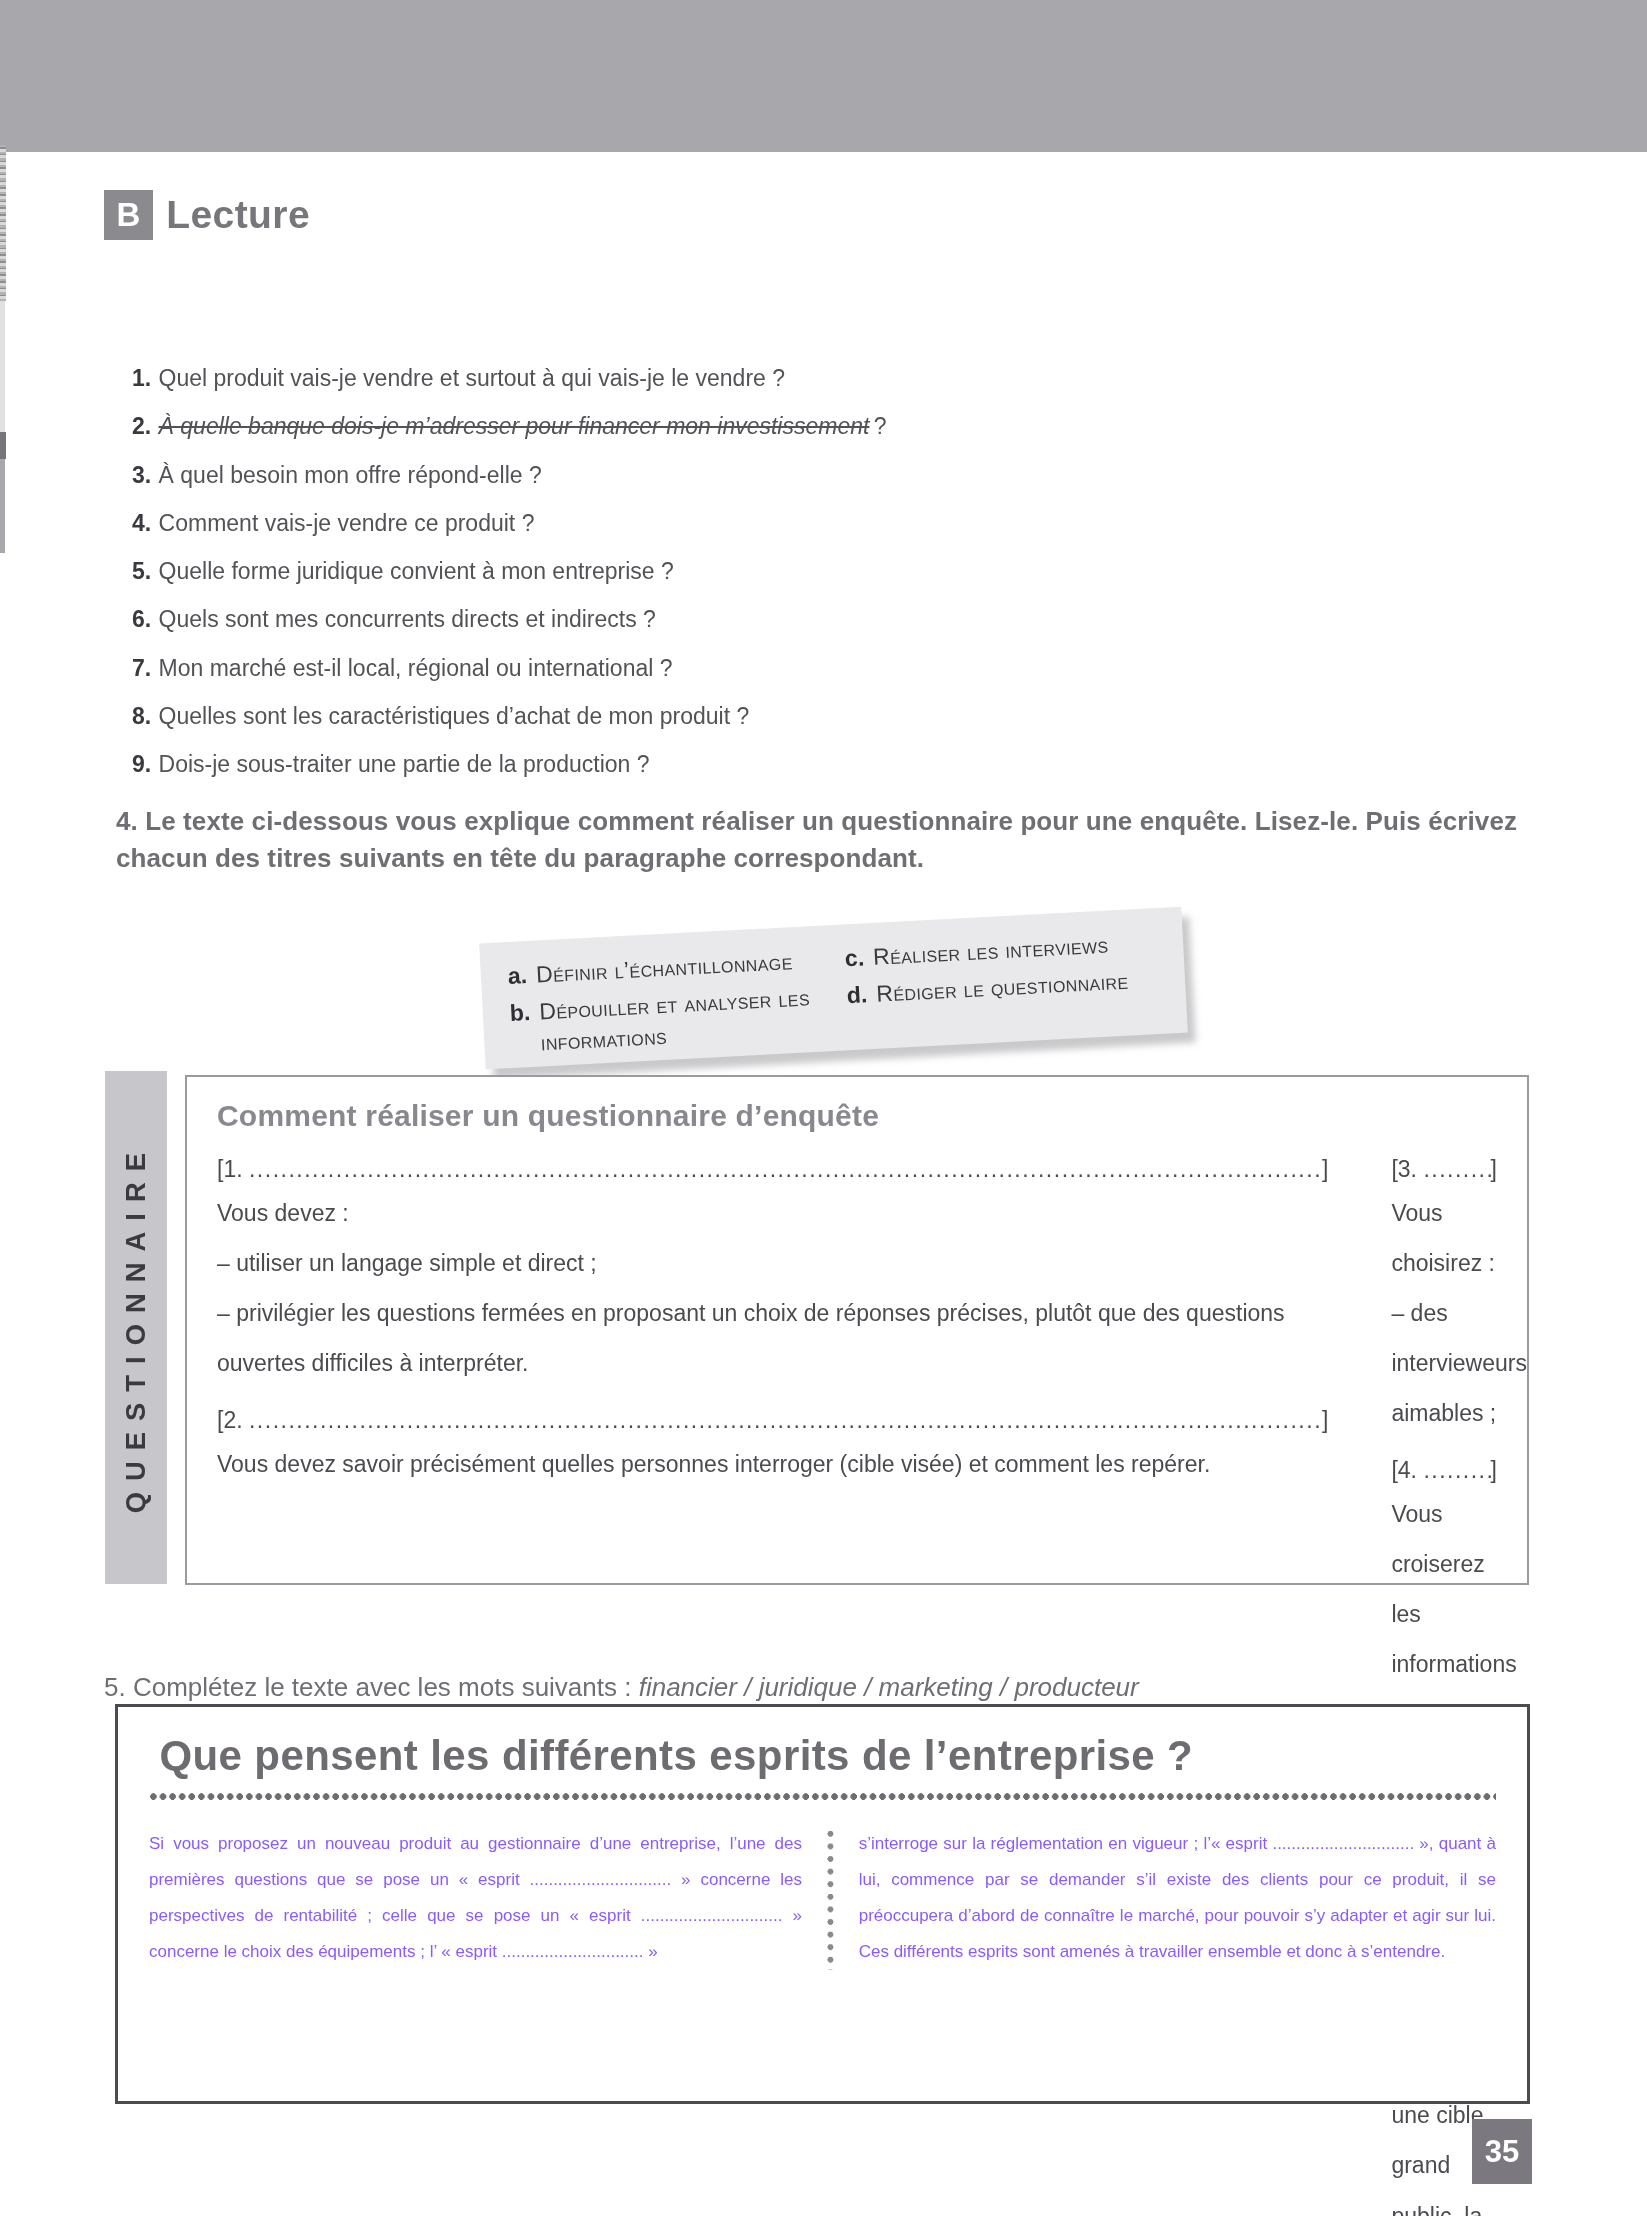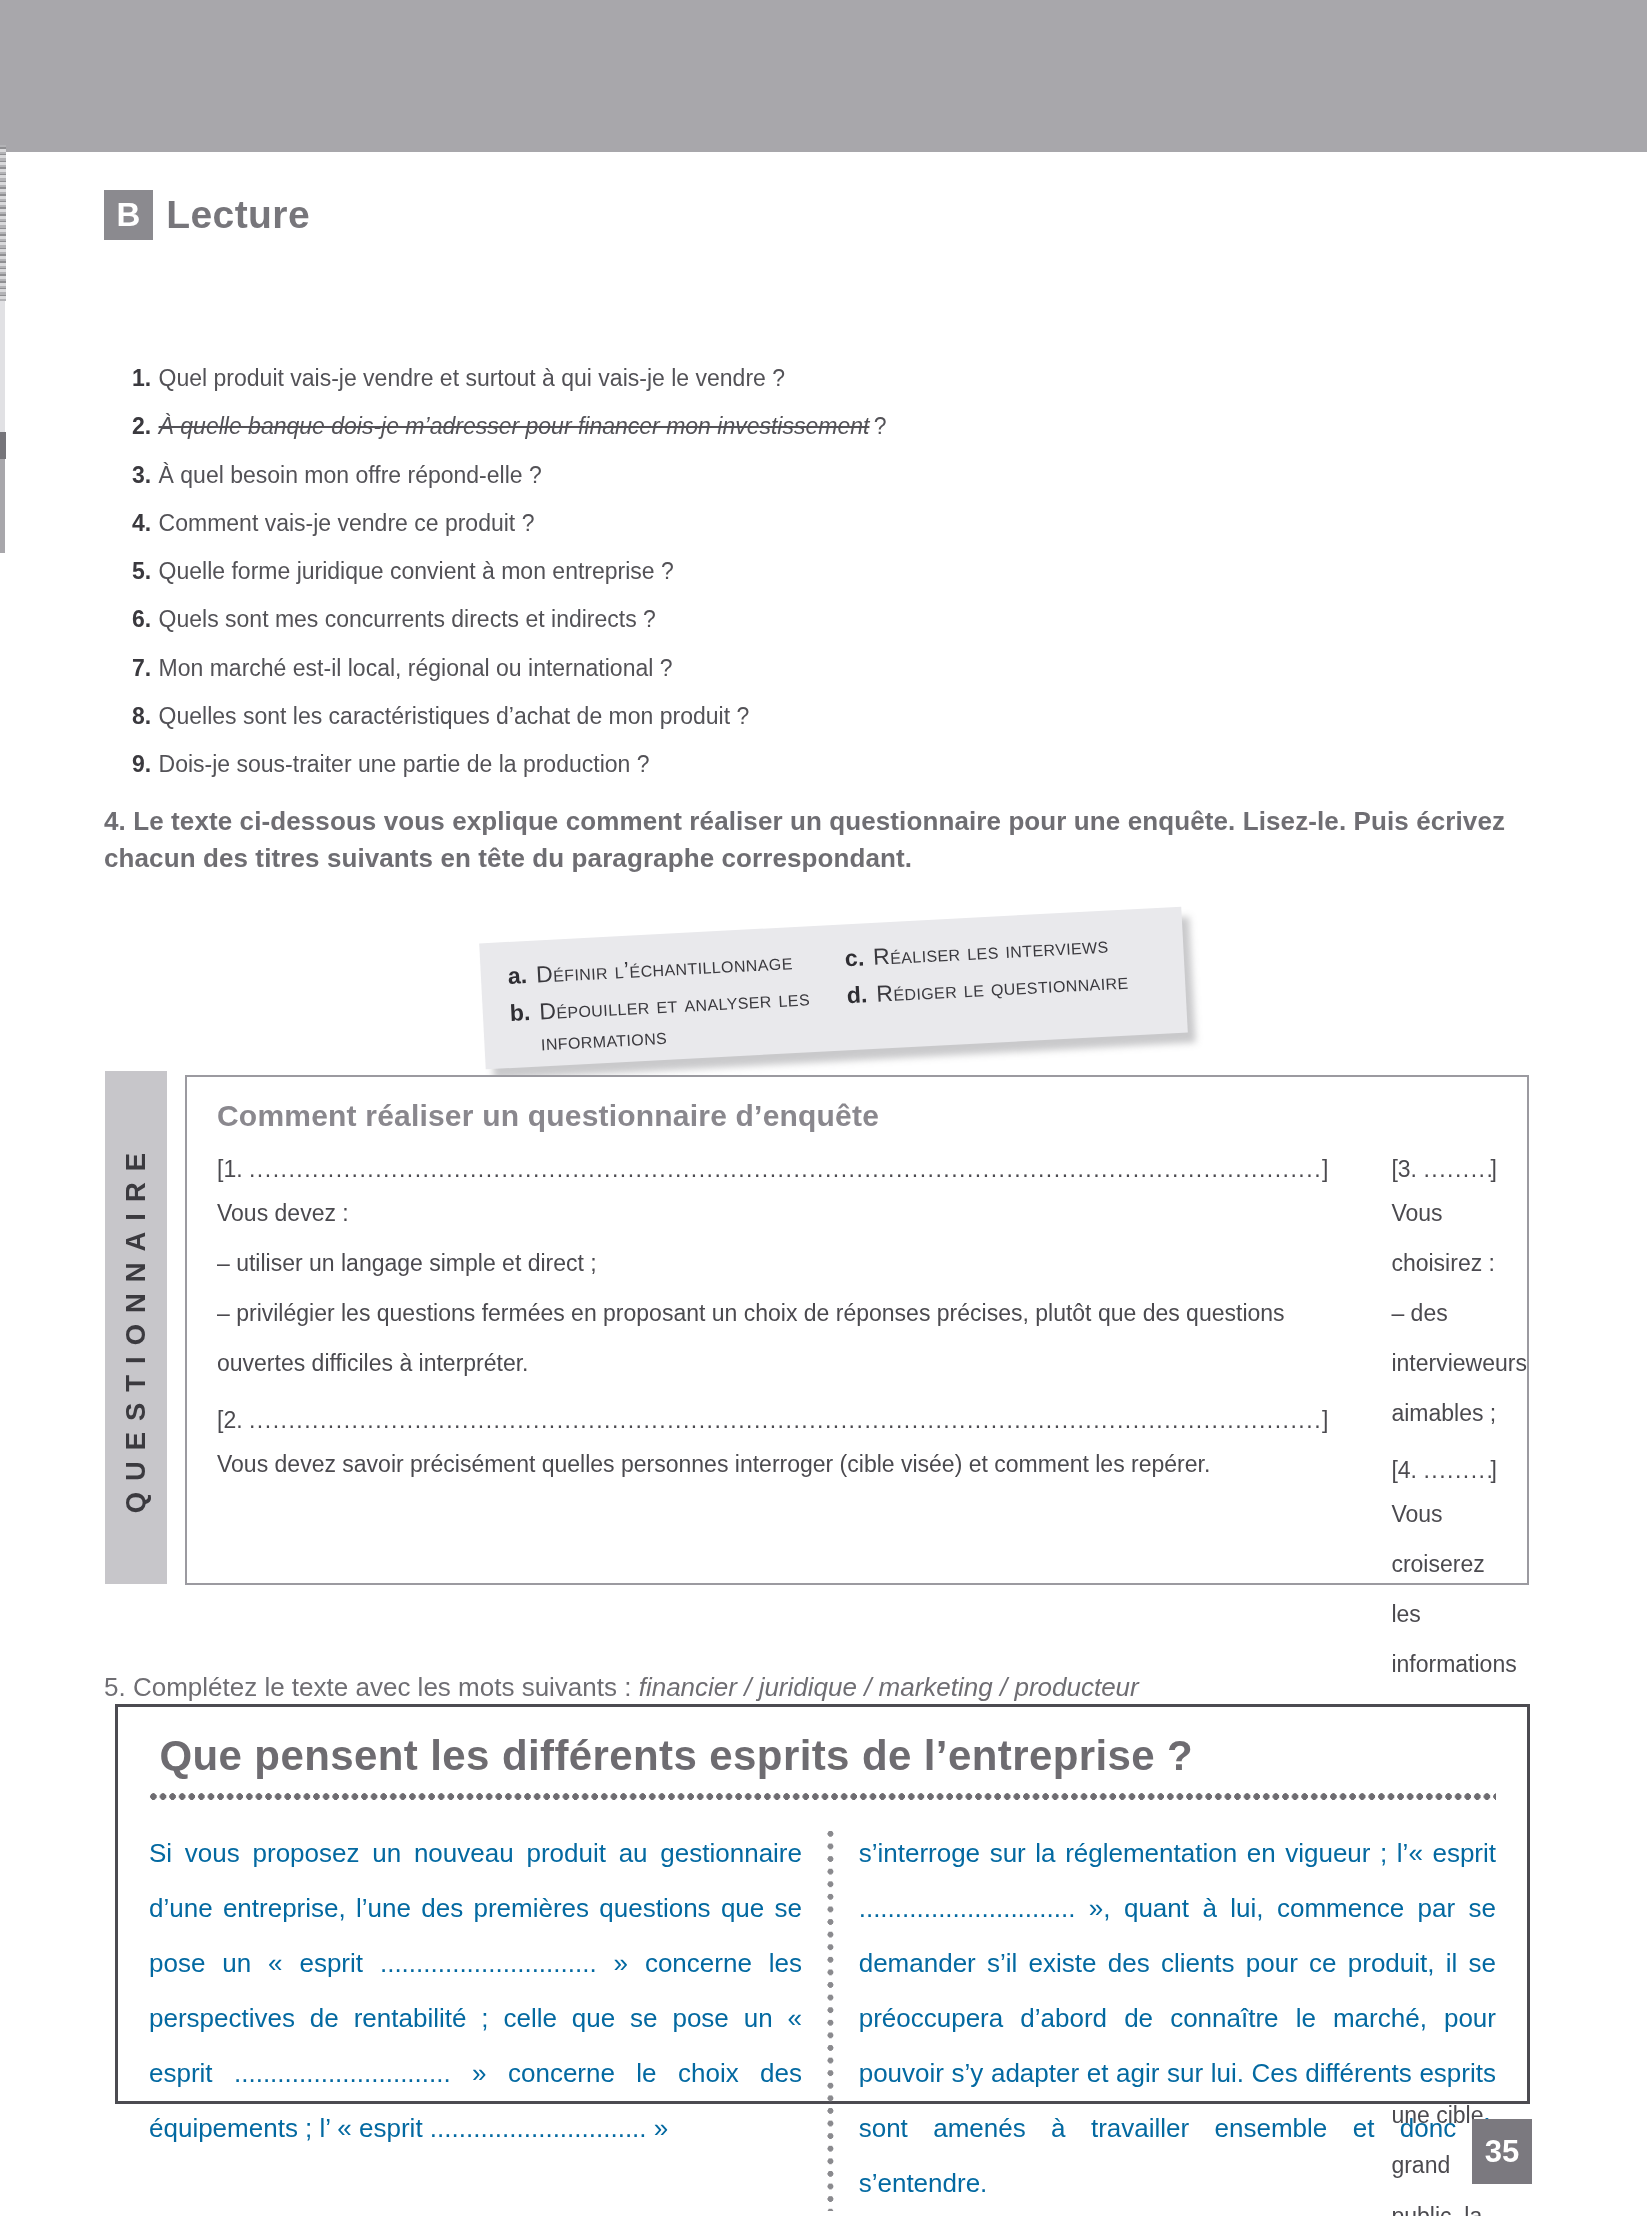--- a/index.html
+++ b/index.html
@@ -22,21 +22,21 @@
   .section-heading{position:absolute;left:104px;top:190px;display:flex;align-items:center;}
   .section-badge{width:49px;height:50px;background:#8b8a8f;color:#ffffff;
     display:flex;align-items:center;justify-content:center;
     font-size:33px;font-weight:700;}
   .section-title{margin-left:13.3px;font-size:39px;font-weight:600;color:#77767b;letter-spacing:0.4px;}
 
   
   .ex-intro{position:absolute;left:104px;width:1409px;font-size:26px;font-weight:700;
     color:#6f6e73;line-height:1.42;letter-spacing:0.1px;}
   .ex3-intro{top:280px;}
-  .ex4-intro{top:803px;}
+  .ex4-intro{top:803px;margin-left:12px;}
 
   
   .questions{position:absolute;left:132px;top:366px;width:1335px;}
   .q-row{display:flex;align-items:baseline;font-size:23px;line-height:1.1;margin-bottom:23px;}
   .q-num{font-weight:700;color:#3a393e;margin-right:7.4px;flex:0 0 auto;}
   .q-text{color:#535257;}
   .q-struck{color:#535257;font-style:italic;text-decoration:line-through;text-decoration-thickness:2.2px;}
   .q-suffix{color:#535257;margin-left:4.4px;}
 
   
@@ -74,21 +74,21 @@
   .ex5 .words{font-style:italic;}
 
   
   .bbox{position:absolute;left:115px;top:1704px;width:1415px;height:400px;box-sizing:border-box;
     border:3px solid #4c4b51;background:#ffffff;padding:25px 31px 18px 31px;}
   .bbox-title{margin-left:10.4px;font-size:42px;font-weight:700;color:#6e6c71;letter-spacing:0.4px;}
   .bbox-dots{margin-top:12px;height:9.6px;
     background-image:radial-gradient(circle at 4.4px 4.4px,#6e6c71 3px,transparent 3.4px);
     background-size:9.6px 9.6px;background-repeat:repeat-x;}
   .bbox-body{display:flex;margin-top:24px;}
-  .bcol{font-size:26px;line-height:2.12;color:#0369a1;text-align:justify;}
+  .bcol{font-size:17px;line-height:2.12;color:#8b5cf6;text-align:justify;}
   .bcol-left{flex:0 0 653px;}
   .bdivider{flex:0 0 6.7px;margin:4.4px 25px 0 25px;
     background-image:radial-gradient(circle at 3.3px 3.7px,#8a8a8e 2.7px,transparent 3.1px);
     background-size:6.7px 12.6px;background-repeat:repeat-y;}
   .bcol-right{flex:1;min-width:0;}
 
   
   .page-badge{position:absolute;left:1472px;top:2119px;width:60px;height:65px;background:#7b797f;
     display:flex;align-items:center;justify-content:center;color:#ffffff;
     font-size:31px;font-weight:600;}

